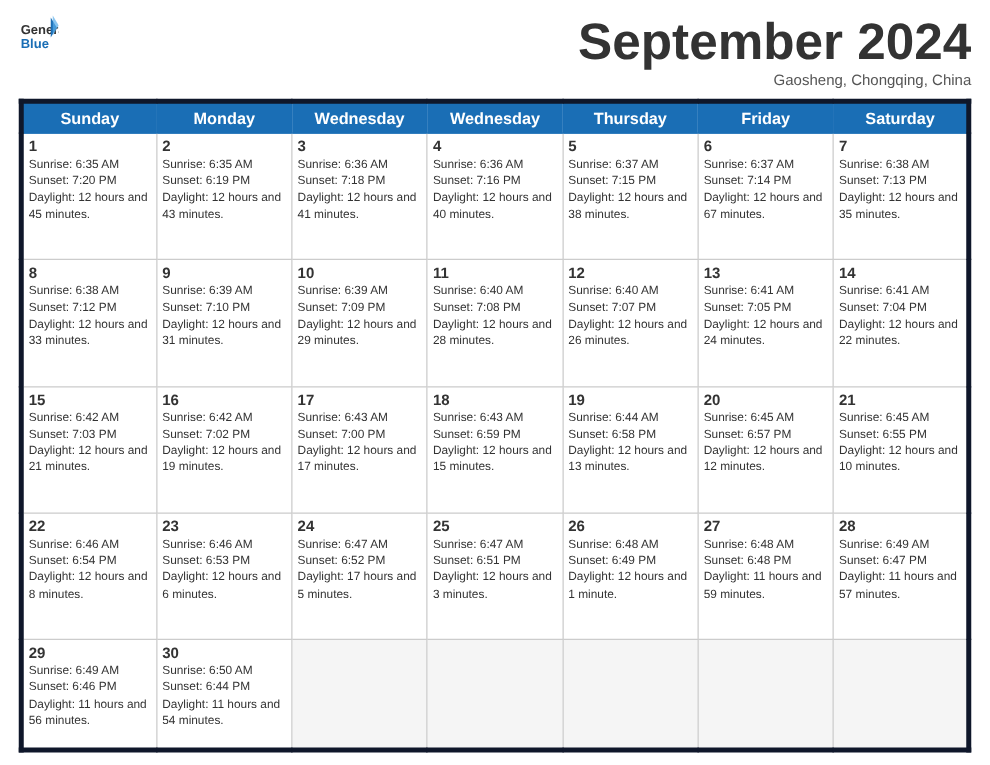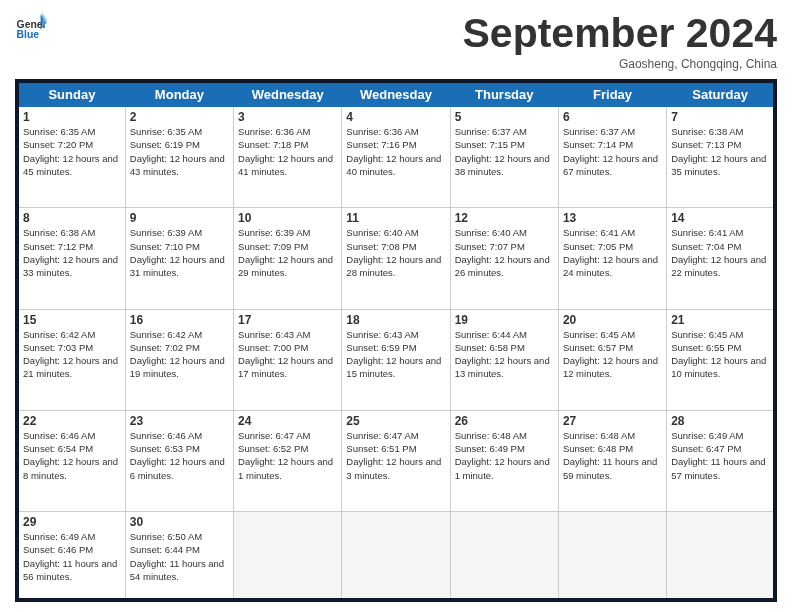--- a/index.html
+++ b/index.html
@@ -302,21 +302,21 @@
           <span>Sunrise: 6:46 AM</span><br>
           <span>Sunset: 6:53 PM</span><br>
           <span>Daylight: 12 hours and 6 minutes.</span>
         </div>
           </td>
           <td>
         <span class="day-num">24</span>
         <div class="day-info">
           <span>Sunrise: 6:47 AM</span><br>
           <span>Sunset: 6:52 PM</span><br>
-          <span>Daylight: 12 hours and 1 minutes.</span>
+          <span>Daylight: 17 hours and 5 minutes.</span>
         </div>
           </td>
           <td>
         <span class="day-num">25</span>
         <div class="day-info">
           <span>Sunrise: 6:47 AM</span><br>
           <span>Sunset: 6:51 PM</span><br>
           <span>Daylight: 12 hours and 3 minutes.</span>
         </div>
           </td>

